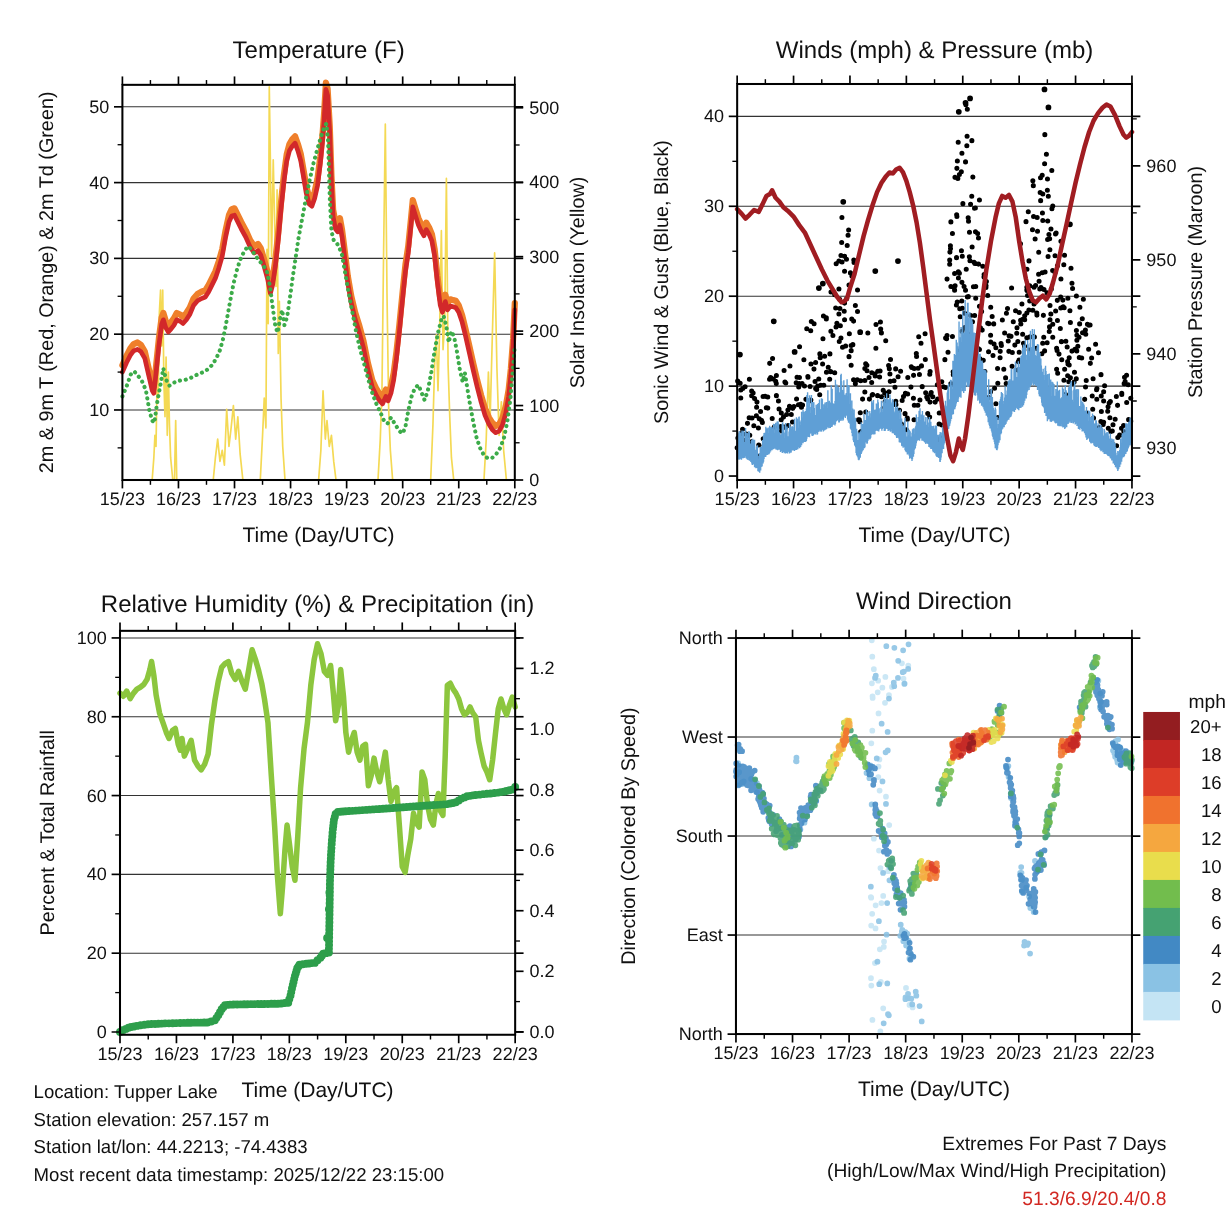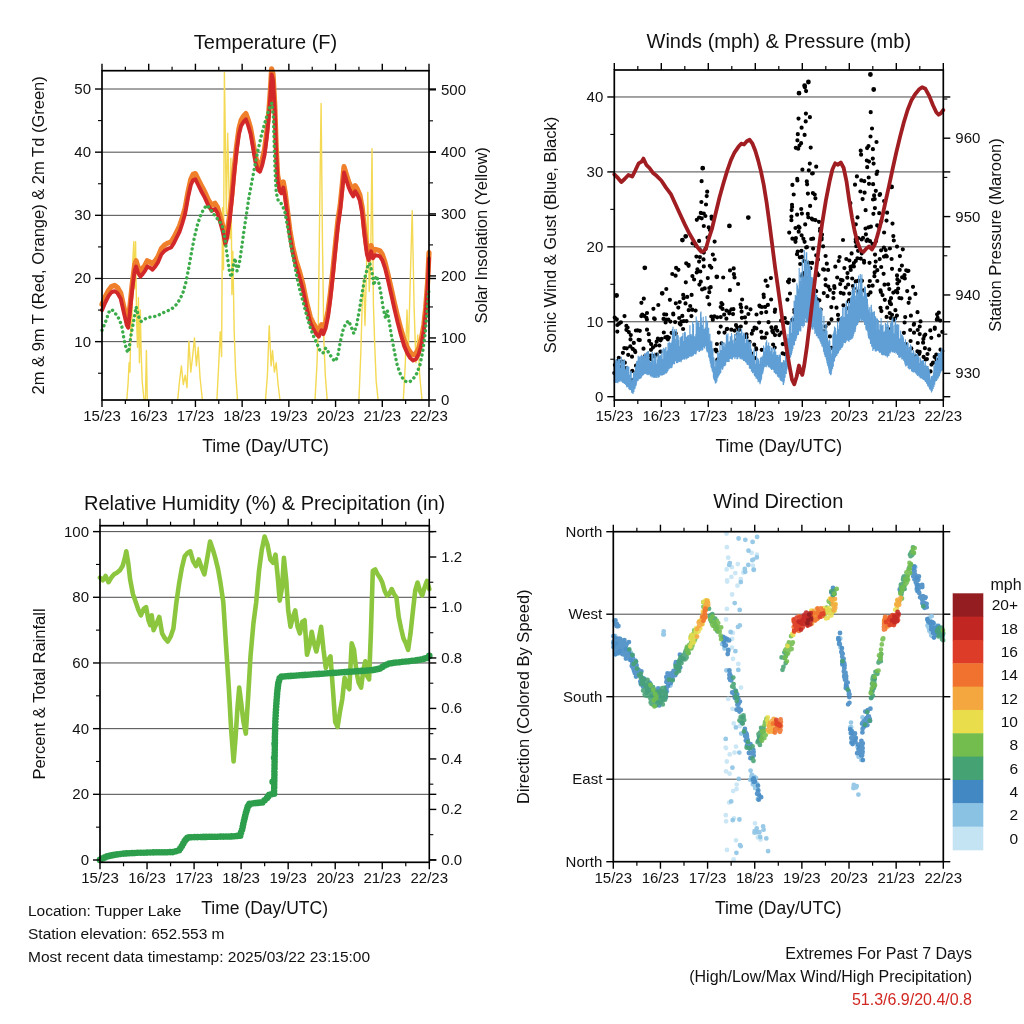--- a/index.html
+++ b/index.html
@@ -400,22 +400,23 @@
           <rect x="952.7" y="803.27" width="30.6" height="23.729999999999997" fill="#8ac2e4"></rect>
           <text x="1018" y="820.435" font-size="15.5" text-anchor="end" fill="#111" font-family="&quot;Liberation Sans&quot;,&quot;DejaVu Sans&quot;,sans-serif">2</text>
           <rect x="952.7" y="826.5999999999999" width="30.6" height="23.729999999999997" fill="#c4e4f4"></rect>
           <text x="1018" y="843.7649999999999" font-size="15.5" text-anchor="end" fill="#111" font-family="&quot;Liberation Sans&quot;,&quot;DejaVu Sans&quot;,sans-serif">0</text>
         </g>
       </g>
     </svg>
 
   <div class="footer-left">
     <div>Location: Tupper Lake</div>
-    <div>Station elevation: 652.553 m</div>
-    <div>Most recent data timestamp: 2025/03/22 23:15:00</div>
+    <div>Station elevation: 257.157 m</div>
+    <div>Station lat/lon: 44.2213; -74.4383</div>
+    <div>Most recent data timestamp: 2025/12/22 23:15:00</div>
   </div>
 
   <div class="footer-right">
     <div>Extremes For Past 7 Days</div>
     <div>(High/Low/Max Wind/High Precipitation)</div>
     <div class="vals" id="extreme-vals" style="color: rgb(210, 40, 34);">51.3/6.9/20.4/0.8</div>
   </div>
 </div>
 
 </body></html>

